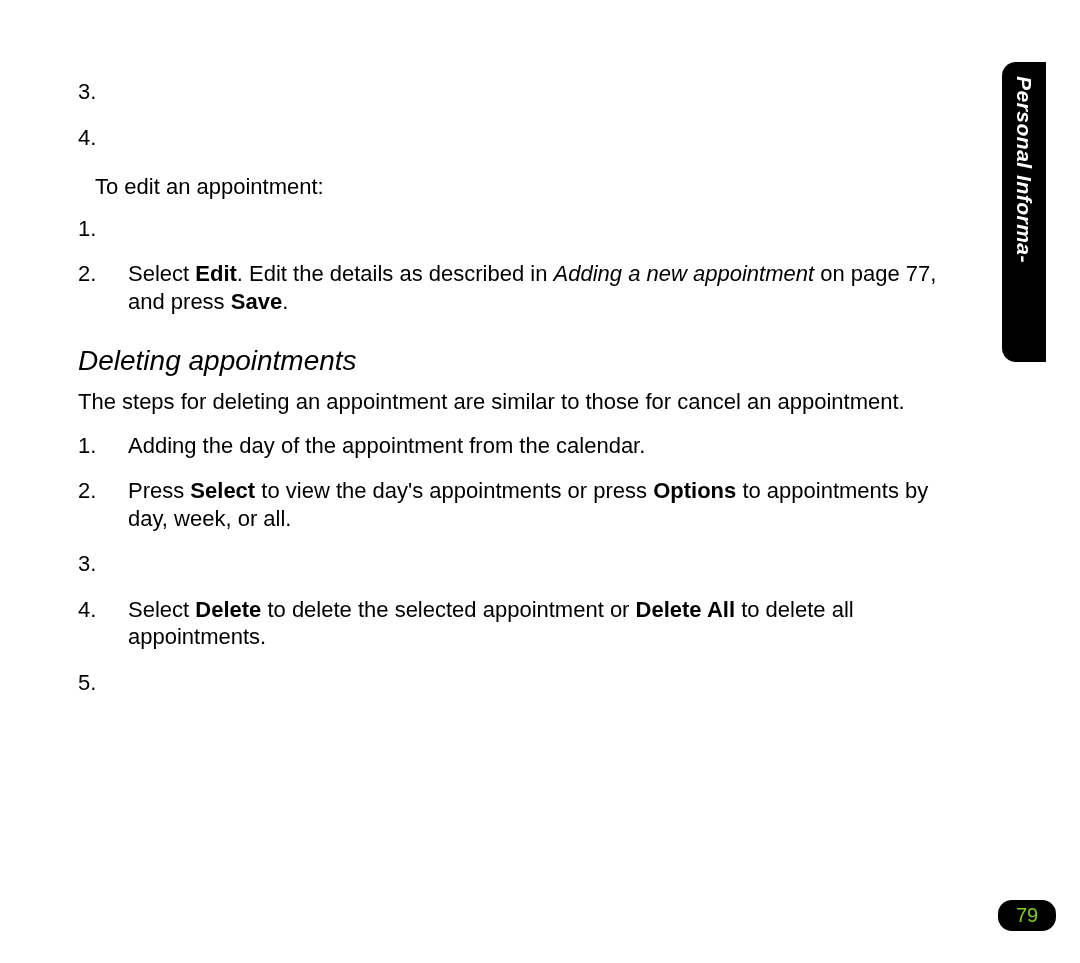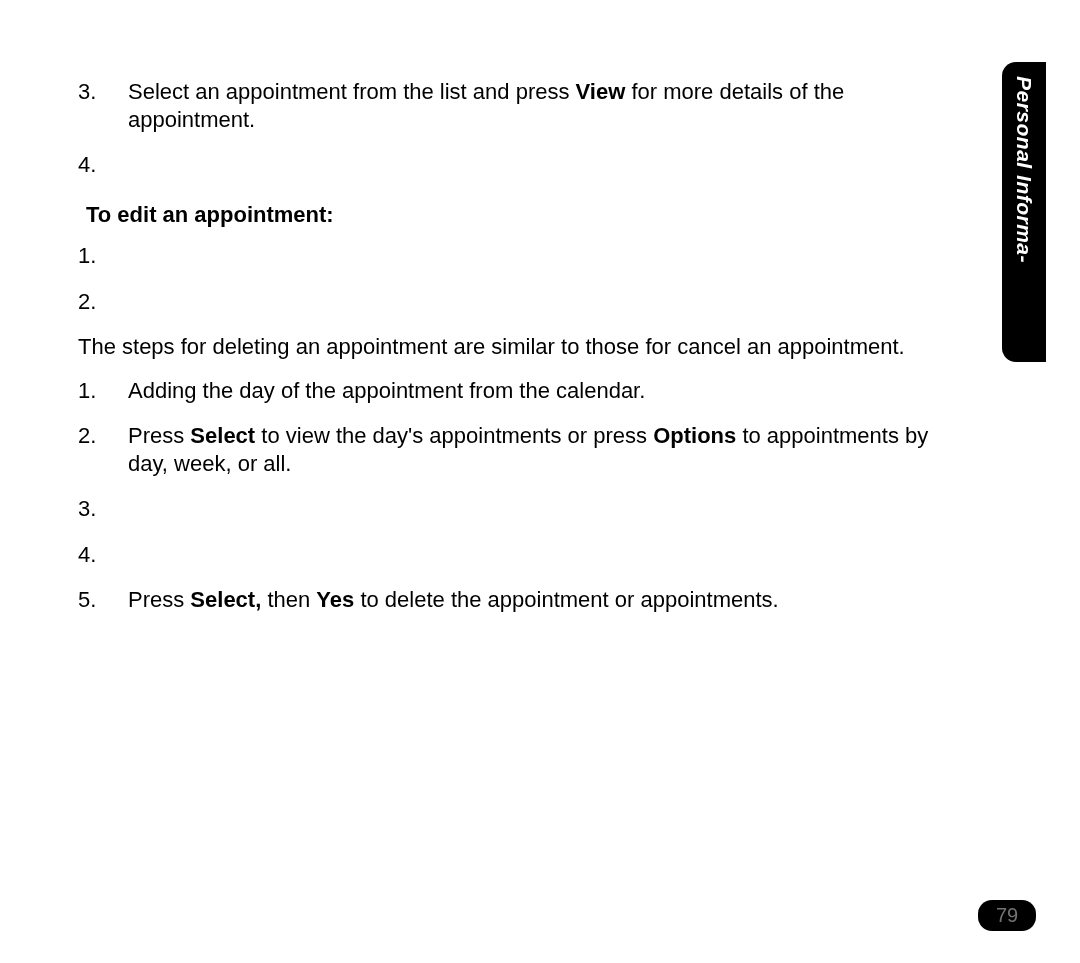--- a/index.html
+++ b/index.html
@@ -35,22 +35,22 @@
     padding-bottom: 18px;
   }
   ol.numlist > li > .num {
     width: 50px;
     flex: 0 0 50px;
   }
   ol.numlist > li > .txt {
     flex: 1 1 auto;
   }
   .subhead {
-    font-weight: bold;
-    margin: 4px 0 14px 8px;
+    font-weight: normal;
+    margin: 4px 0 14px 17px;
   }
   .section-title {
     font-style: italic;
     font-size: 28px;
     margin: 10px 0 10px 0;
   }
   .intro {
     margin: 0 0 16px 0;
   }
   .side-tab {
@@ -70,82 +70,83 @@
     text-orientation: mixed;
     display: flex;
     align-items: center;
     justify-content: flex-start;
     padding-top: 14px;
     box-sizing: border-box;
     letter-spacing: 0.5px;
   }
   .page-badge {
     position: absolute;
-    right: 44px;
+    right: 24px;
     bottom: 32px;
     background: #000000;
-    color: #737373;
+    color: #84cc16;
     font-size: 20px;
     padding: 4px 14px;
     border-radius: 14px;
     min-width: 30px;
     text-align: center;
   }
 </style>
 </head>
 <body>
 
 <div class="page">
 
   <div class="side-tab">Personal Informa-</div>
 
   <div class="content">
 
     <ol class="numlist" id="top-list">
         <li>
           <span class="num">3.</span>
-          <span class="txt">Select an appointment from the list and press <b>View</b> for more details of the appointment.</span>
         </li>
         <li>
           <span class="num">4.</span>
         </li>
       </ol>
 
     <div class="subhead">To edit an appointment:</div>
 
     <ol class="numlist" id="edit-list">
         <li>
           <span class="num">1.</span>
         </li>
         <li>
           <span class="num">2.</span>
+          <span class="txt">Select <b>Edit</b>. Edit the details as described in <i>Adding a new appointment</i> on page 77, and press <b>Save</b>.</span>
         </li>
       </ol>
 
+    <div class="section-title">Deleting appointments</div>
 
     <p class="intro">The steps for deleting an appointment are similar to those for cancel an appointment.</p>
 
     <ol class="numlist" id="delete-list">
         <li>
           <span class="num">1.</span>
           <span class="txt">Adding the day of the appointment from the calendar.</span>
         </li>
         <li>
           <span class="num">2.</span>
           <span class="txt">Press <b>Select</b> to view the day's appointments or press <b>Options</b> to appointments by day, week, or all.</span>
         </li>
         <li>
           <span class="num">3.</span>
         </li>
         <li>
           <span class="num">4.</span>
+          <span class="txt">Select <b>Delete</b> to delete the selected appointment or <b>Delete All</b> to delete all appointments.</span>
         </li>
         <li>
           <span class="num">5.</span>
-          <span class="txt">Press <b>Select,</b> then <b>Yes</b> to delete the appointment or appointments.</span>
         </li>
       </ol>
 
   </div>
 
   <div class="page-badge">79</div>
 
 </div>
 
 </body></html>

